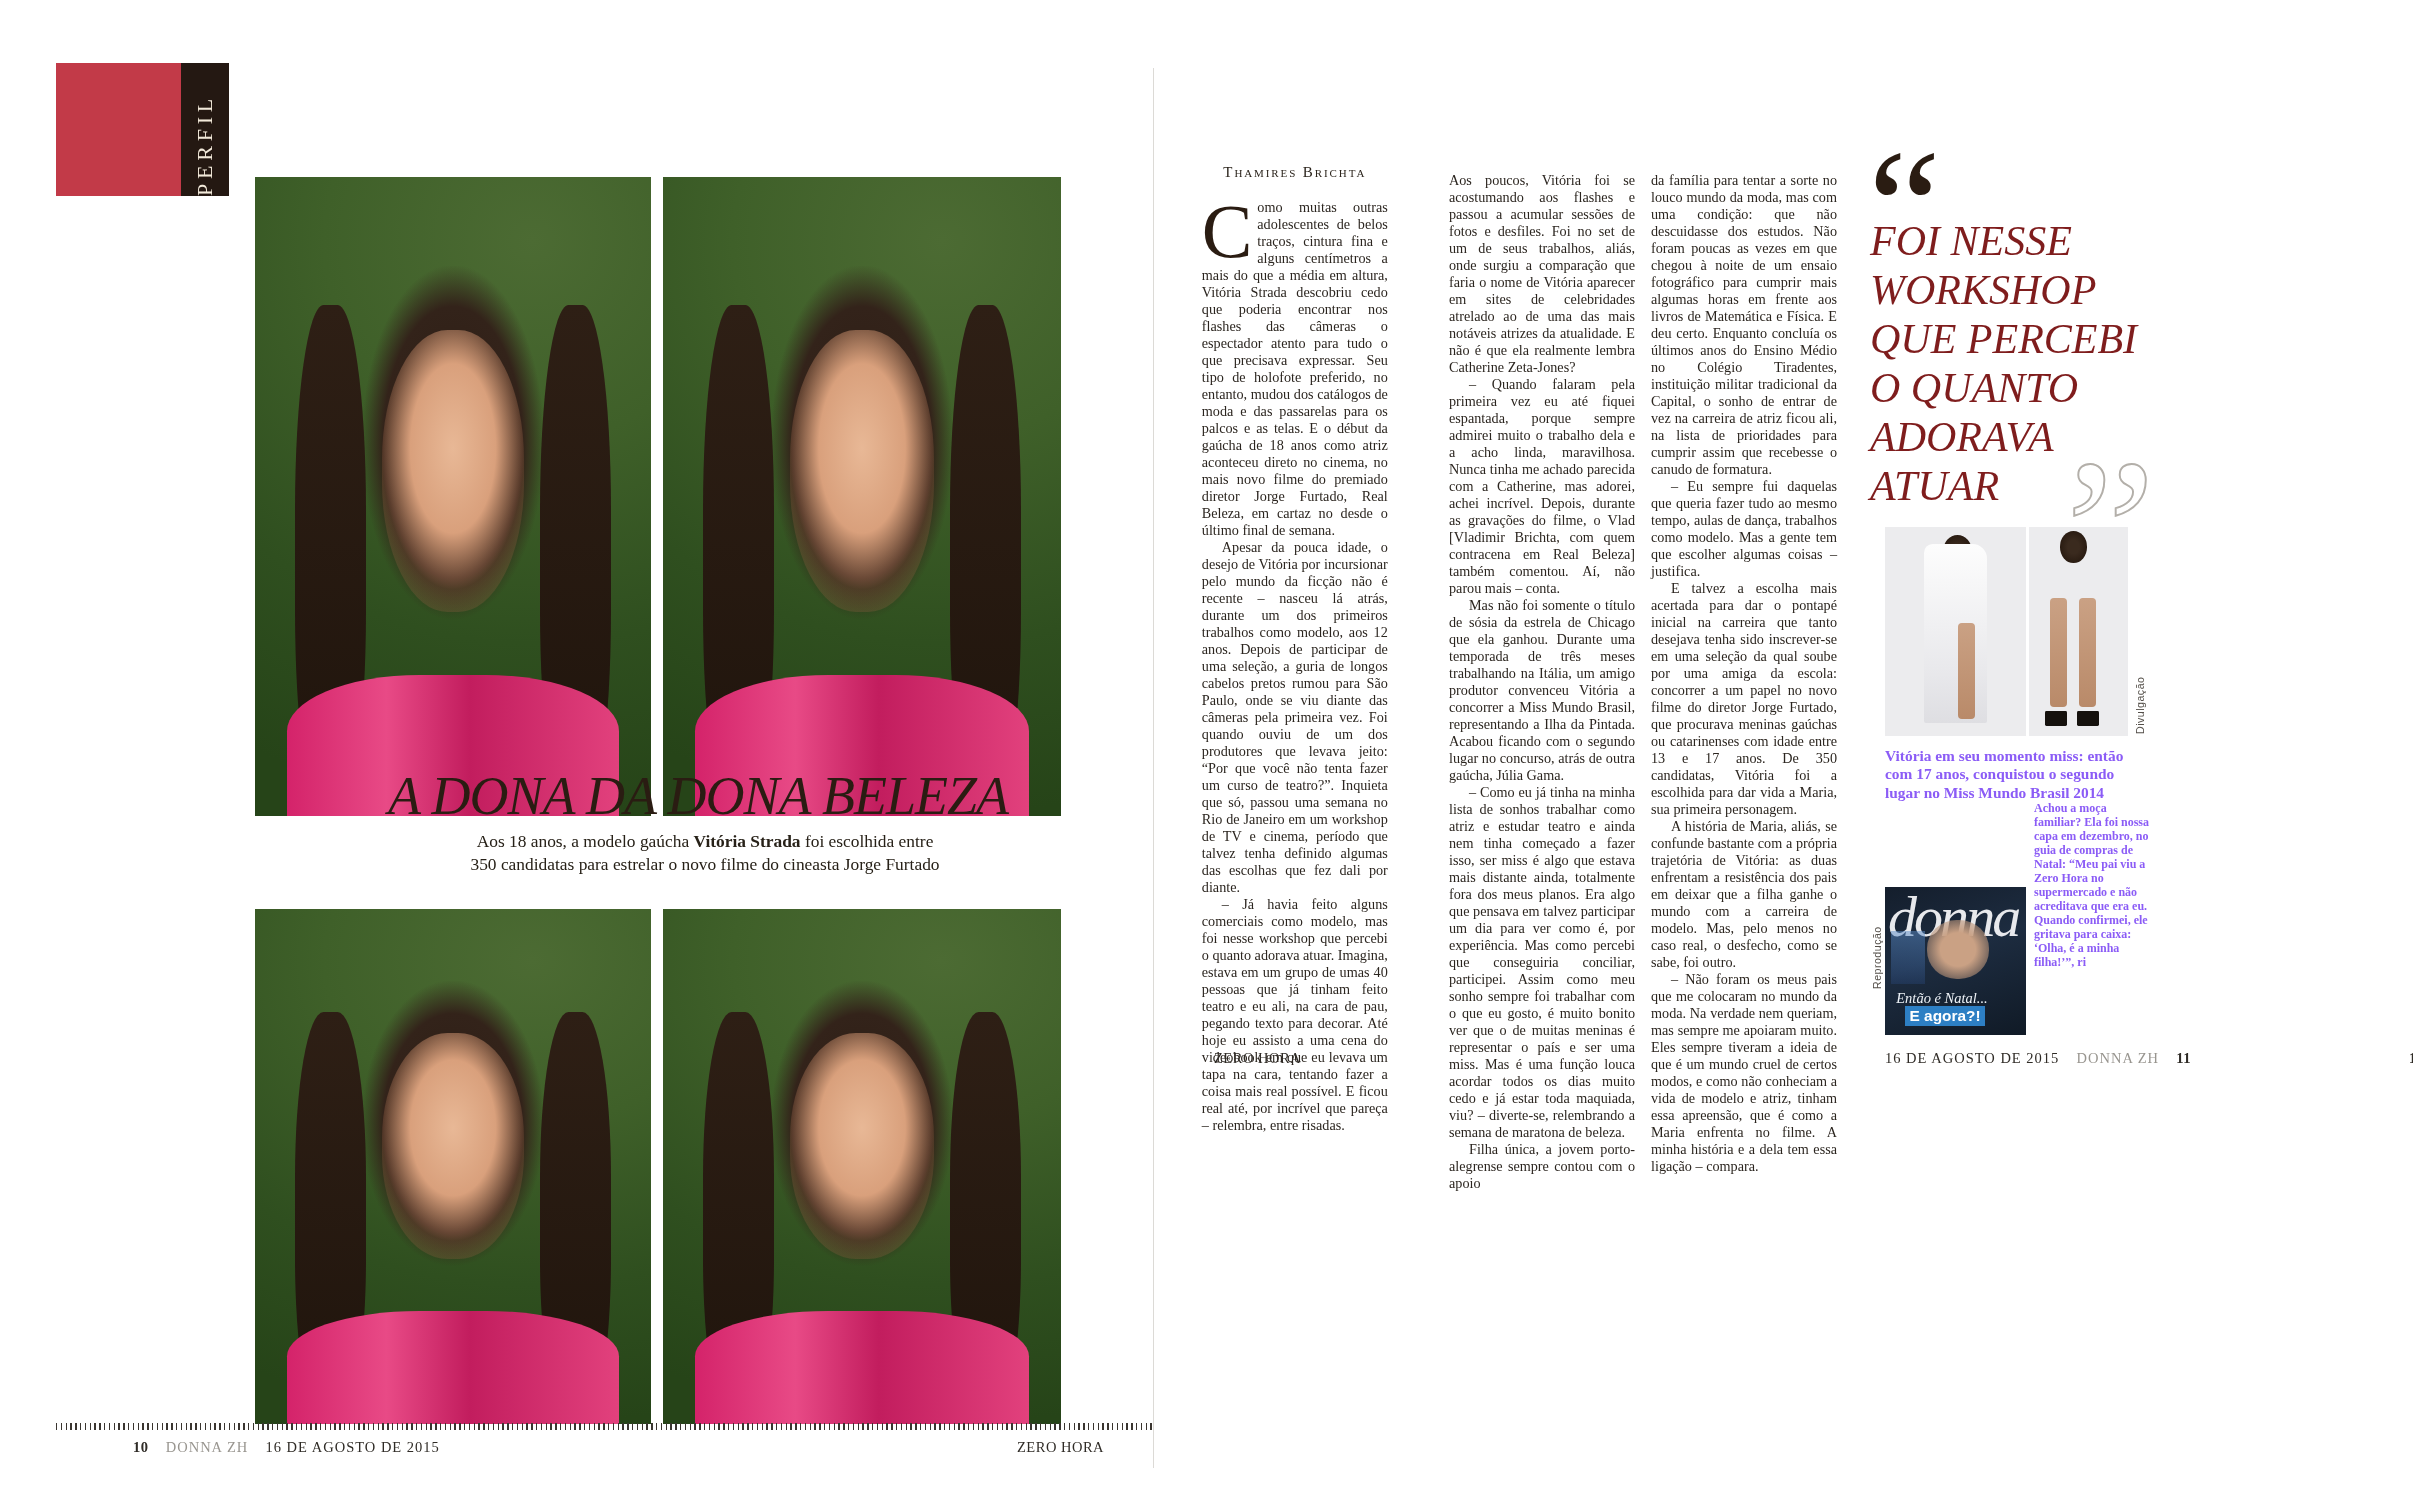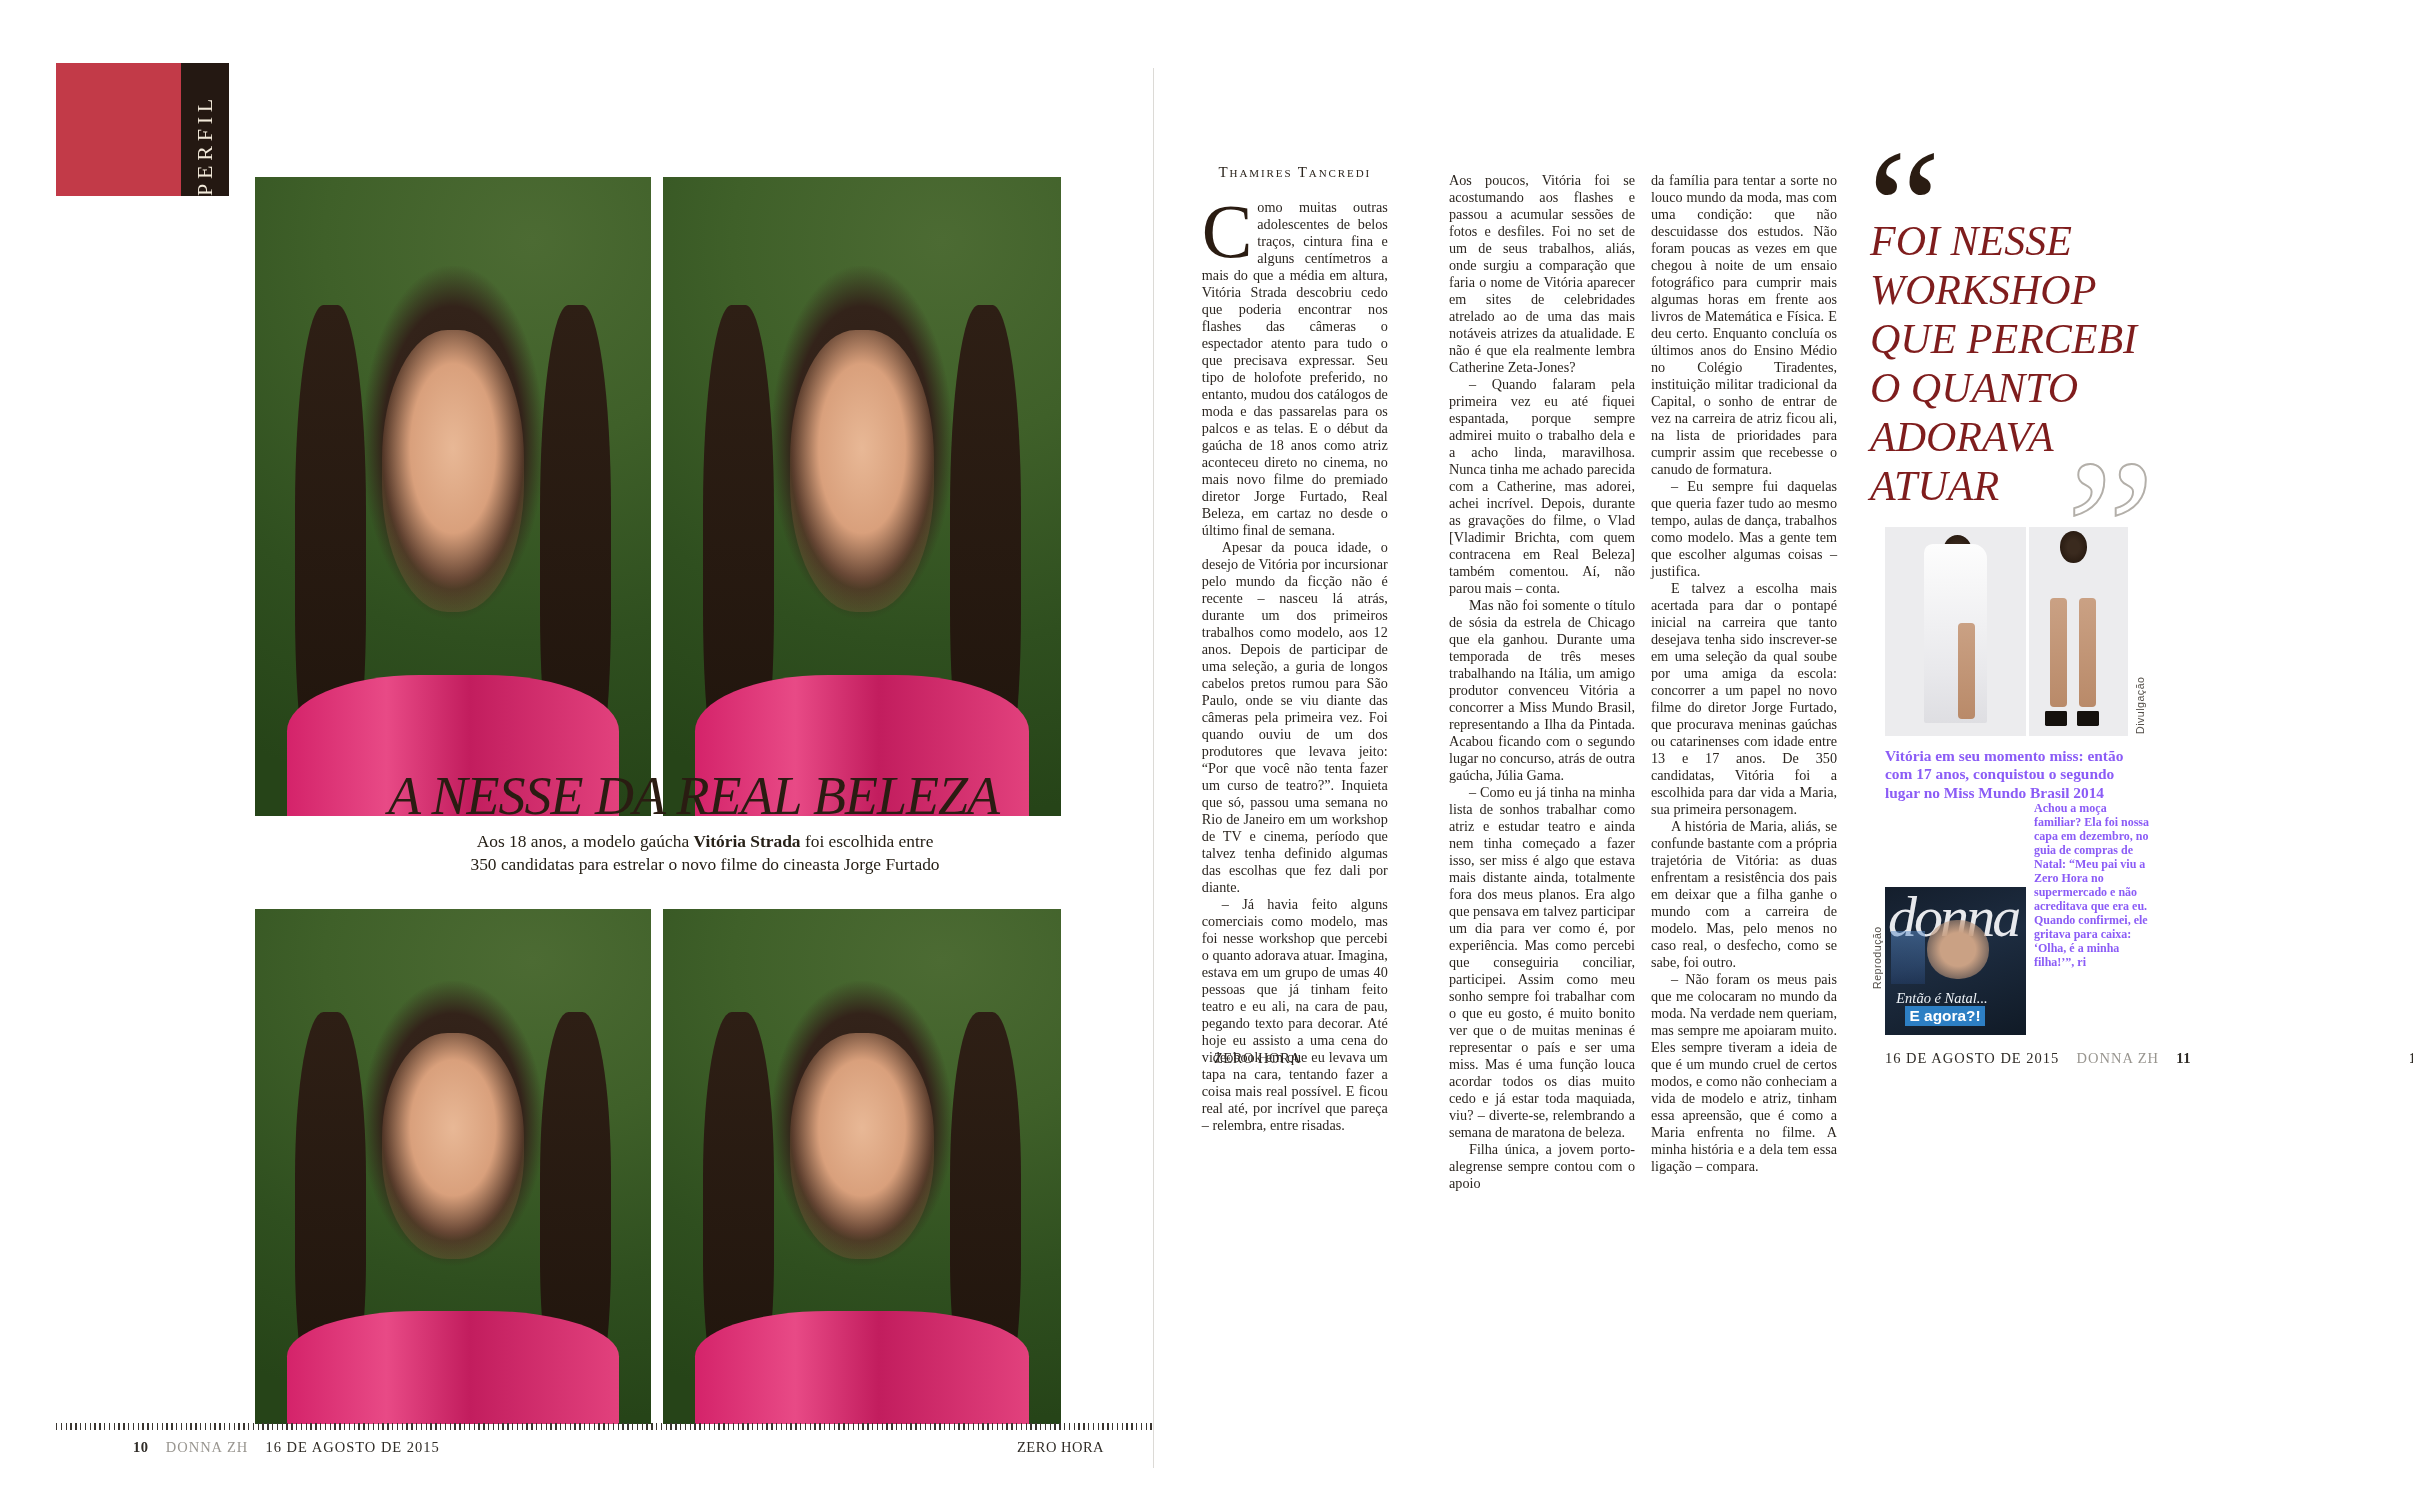--- a/index.html
+++ b/index.html
@@ -85,21 +85,21 @@
       <div class="hairR"></div>
       <div class="top"></div>
   </div>
   <div class="portrait" style="left:607px;top:114px;width:398px;height:639px;">
     <div class="hairL"></div>
       <div class="hairR"></div>
       <div class="top"></div>
   </div>
 
   <div class="abs headline" style="left:332px;top:702px;">
-    <span>A NESSE DA REAL BELEZA</span>
+    <span>A DONA DA DONA BELEZA</span>
   </div>
 
   <div class="abs intro" style="left:193px;top:767px;width:912px;">
     <div><span>Aos 18 anos, a modelo gaúcha </span><b>Vitória Strada</b><span> foi escolhida entre</span></div>
     <div>350 candidatas para estrelar o novo filme do cineasta Jorge Furtado</div>
   </div>
 
   <div class="portrait" style="left:199px;top:846px;width:396px;height:515px;">
     <div class="hairL"></div>
       <div class="hairR"></div>
@@ -121,21 +121,21 @@
   <div class="zero-hora abs" style="left:961px;top:1376px;">
     <span>ZERO HORA</span>
   </div>
 </div>
 
 <div class="page-edge" style="left:1153px;top:68px;height:1400px;"></div>
 
 <div class="abs" style="left:1197px;top:159px;width:994px;height:920px;">
 
   <div class="abs byline" style="left:4.8px;top:4.8px;width:186px;">
-    <span>Thamires Tancredi</span>
+    <span>Thamires Brichta</span>
   </div>
 
   <div class="colx" style="left:4.8px;top:40px;width:186px;height:859px;">
     <p class="noind"><span class="dropcap">C</span><span>omo muitas outras adolescentes de belos traços, cintura fina e alguns centímetros a mais do que a média em altura, Vitória Strada descobriu cedo que poderia encontrar nos flashes das câmeras o espectador atento para tudo o que precisava expressar. Seu tipo de holofote preferido, no entanto, mudou dos catálogos de moda e das passarelas para os palcos e as telas. E o début da gaúcha de 18 anos como atriz aconteceu direto no cinema, no mais novo filme do premiado diretor Jorge Furtado, Real Beleza, em cartaz no desde o último final de semana.</span></p>
     <p>Apesar da pouca idade, o desejo de Vitória por incursionar pelo mundo da ficção não é recente – nasceu lá atrás, durante um dos primeiros trabalhos como modelo, aos 12 anos. Depois de participar de uma seleção, a guria de longos cabelos pretos rumou para São Paulo, onde se viu diante das câmeras pela primeira vez. Foi quando ouviu de um dos produtores que levava jeito: “Por que você não tenta fazer um curso de teatro?”. Inquieta que só, passou uma semana no Rio de Janeiro em um workshop de TV e cinema, período que talvez tenha definido algumas das escolhas que fez dali por diante.</p>
     <p>– Já havia feito alguns comerciais como modelo, mas foi nesse workshop que percebi o quanto adorava atuar. Imagina, estava em um grupo de umas 40 pessoas que já tinham feito teatro e eu ali, na cara de pau, pegando texto para decorar. Até hoje eu assisto a uma cena do videobook em que eu levava um tapa na cara, tentando fazer a coisa mais real possível. E ficou real até, por incrível que pareça – relembra, entre risadas.</p>
   </div>
 
   <div class="colx" style="left:252px;top:12.6px;width:186px;height:888px;">
     <p class="noind">Aos poucos, Vitória foi se acostumando aos flashes e passou a acumular sessões de fotos e desfiles. Foi no set de um de seus trabalhos, aliás, onde surgiu a comparação que faria o nome de Vitória aparecer em sites de celebridades atrelado ao de uma das mais notáveis atrizes da atualidade. E não é que ela realmente lembra Catherine Zeta-Jones?</p>

